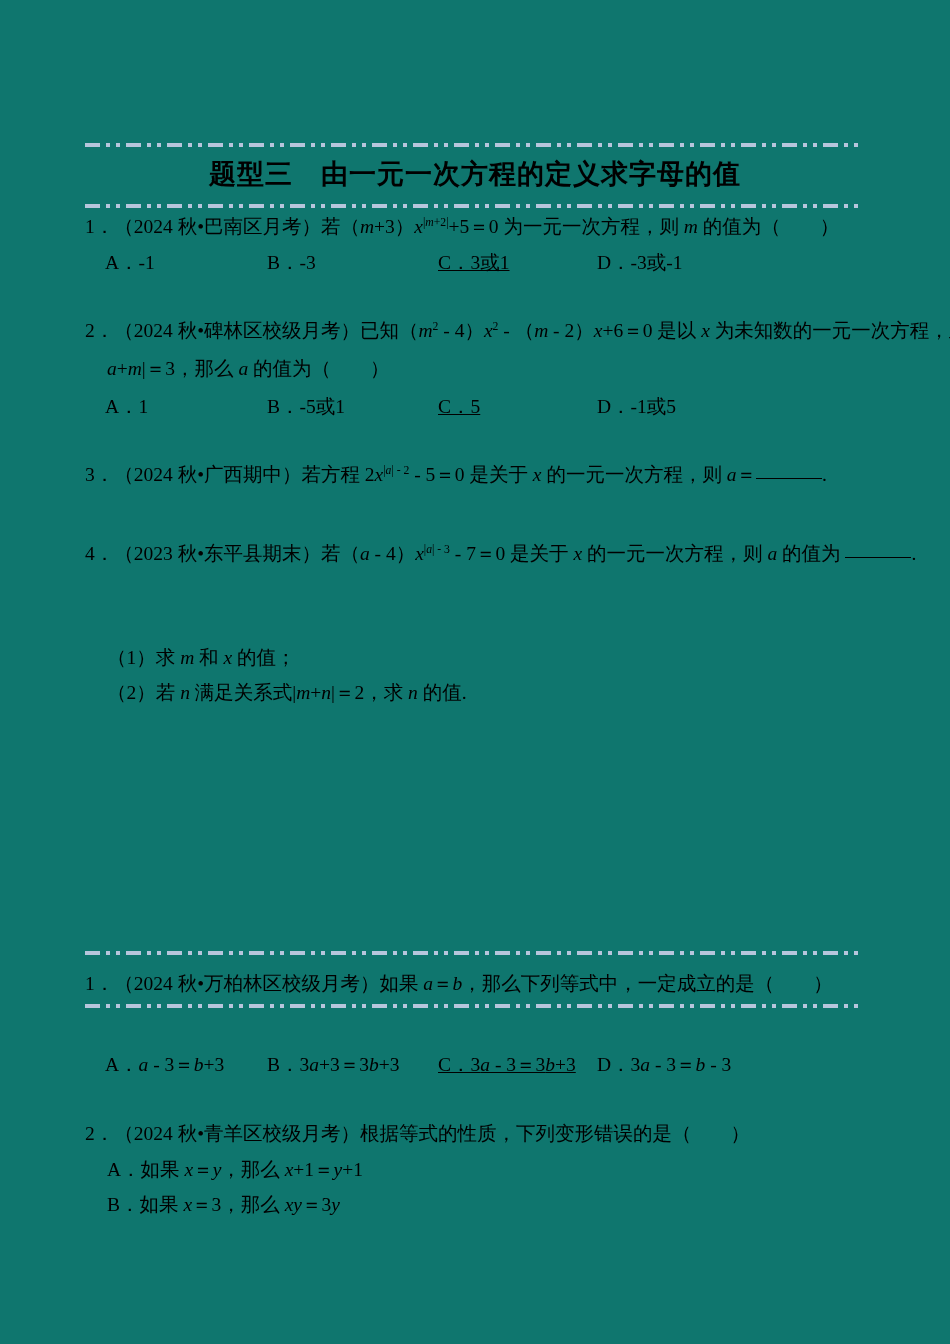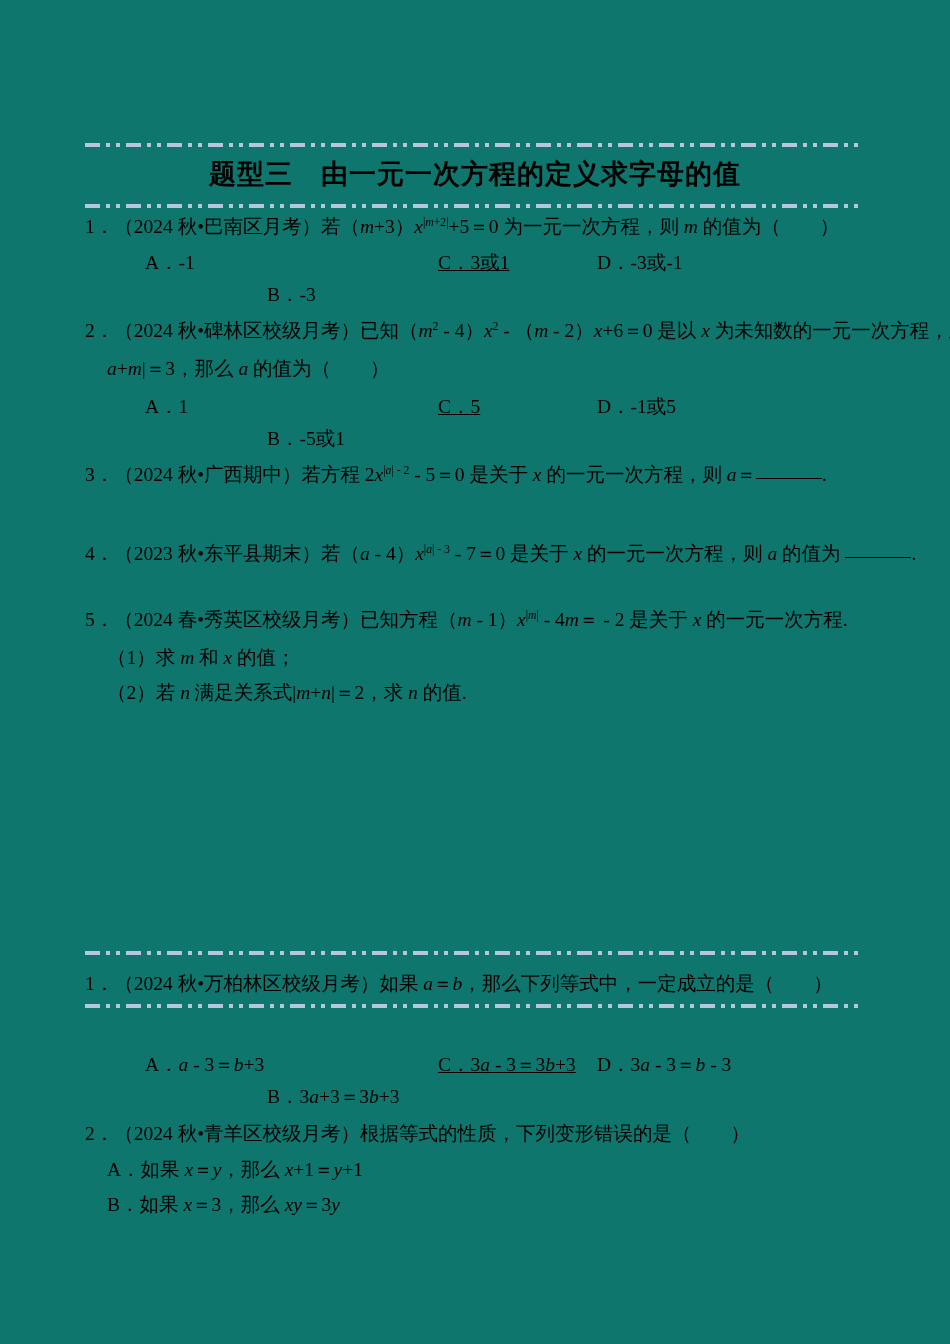--- a/index.html
+++ b/index.html
@@ -47,22 +47,22 @@
   .optrow {
     position: absolute;
     left: 85px;
     width: 860px;
     height: 26px;
     font-size: 19.5px;
     line-height: 26px;
     white-space: nowrap;
   }
   .opt { position: absolute; top: 0; }
-  .opt-a { left: 20px; margin-left: 40px; }
-  .opt-b { left: 182px; margin-top: 32px; }
+  .opt-a { left: 20px; }
+  .opt-b { left: 182px; }
   .opt-c { left: 353px; text-decoration: underline; }
   .opt-d { left: 512px; }
   .it { font-style: italic; }
   sup {
     font-size: 0.6em;
     line-height: 0;
     vertical-align: super;
   }
   sup.it { font-style: italic; }
   .blank {
@@ -97,21 +97,20 @@
     <span class="opt opt-a"><span>A．1</span></span>
     <span class="opt opt-b"><span>B．-5或1</span></span>
     <span class="opt opt-c"><span>C．5</span></span>
     <span class="opt opt-d"><span>D．-1或5</span></span>
   </div>
 
   <div class="line" style="top:462px"><span>3．（2024 秋•广西期中）若方程 2</span><span class="it">x</span><sup>|</sup><sup class="it">a</sup><sup>| - 2</sup><span> - 5＝0 是关于 </span><span class="it">x</span><span> 的一元一次方程，则 </span><span class="it">a</span><span>＝</span><span class="blank"></span><span>.</span></div>
 
   <div class="line" style="top:541px"><span>4．（2023 秋•东平县期末）若（</span><span class="it">a</span><span> - 4）</span><span class="it">x</span><sup>|</sup><sup class="it">a</sup><sup>| - 3</sup><span> - 7＝0 是关于 </span><span class="it">x</span><span> 的一元一次方程，则 </span><span class="it">a</span><span> 的值为 </span><span class="blank"></span><span>.</span></div>
 
-  <div class="line" style="top:607px"><span>5．（2024 春•秀英区校级月考）已知方程（</span><span class="it">m</span><span> - 1）</span><span class="it">x</span><sup>|</sup><sup class="it">m</sup><sup>|</sup><span> - 4</span><span class="it">m</span><span>＝ - 2 是关于 </span><span class="it">x</span><span> 的一元一次方程.</span></div>
   <div class="line cont" style="top:645px"><span>（1）求 </span><span class="it">m</span><span> 和 </span><span class="it">x</span><span> 的值；</span></div>
   <div class="line cont" style="top:680px"><span>（2）若 </span><span class="it">n</span><span> 满足关系式|</span><span class="it">m</span><span>+</span><span class="it">n</span><span>|＝2，求 </span><span class="it">n</span><span> 的值.</span></div>
 
   <div class="divider" style="top:951px"></div>
   <div class="divider" style="top:1004px"></div>
 
   <div class="line" style="top:971px"><span>1．（2024 秋•万柏林区校级月考）如果 </span><span class="it">a</span><span>＝</span><span class="it">b</span><span>，那么下列等式中，一定成立的是（　　）</span></div>
   <div class="optrow" style="top:1052px">
     <span class="opt opt-a"><span>A．</span><span class="it">a</span><span> - 3＝</span><span class="it">b</span><span>+3</span></span>
     <span class="opt opt-b"><span>B．3</span><span class="it">a</span><span>+3＝3</span><span class="it">b</span><span>+3</span></span>

